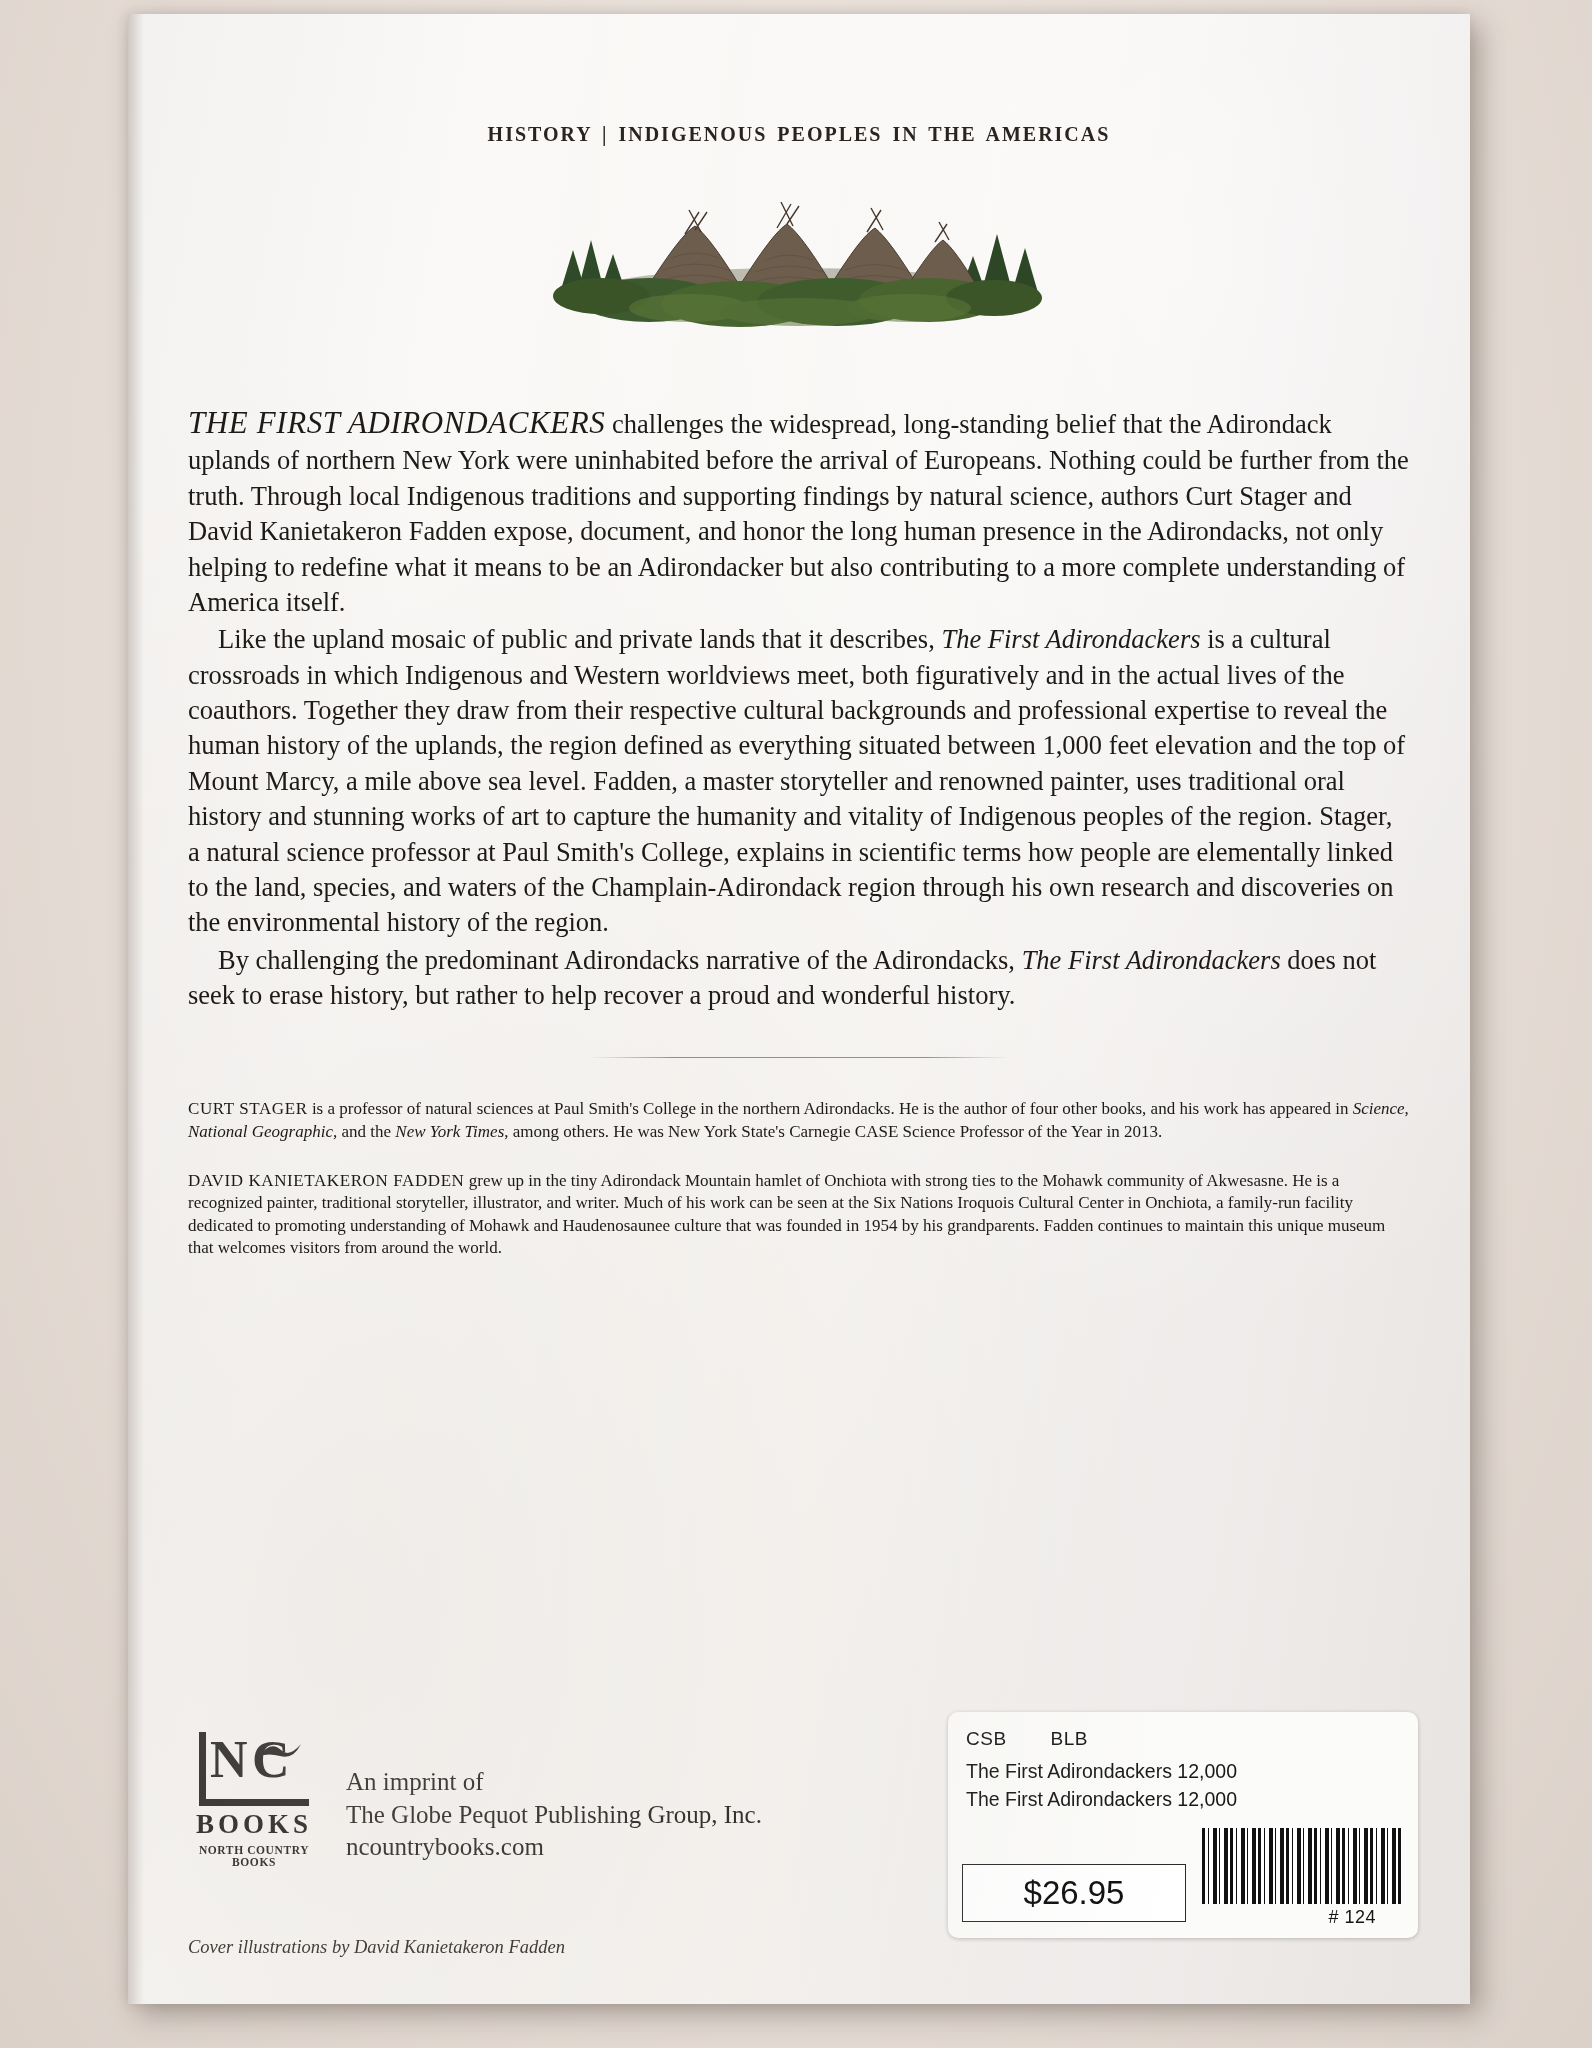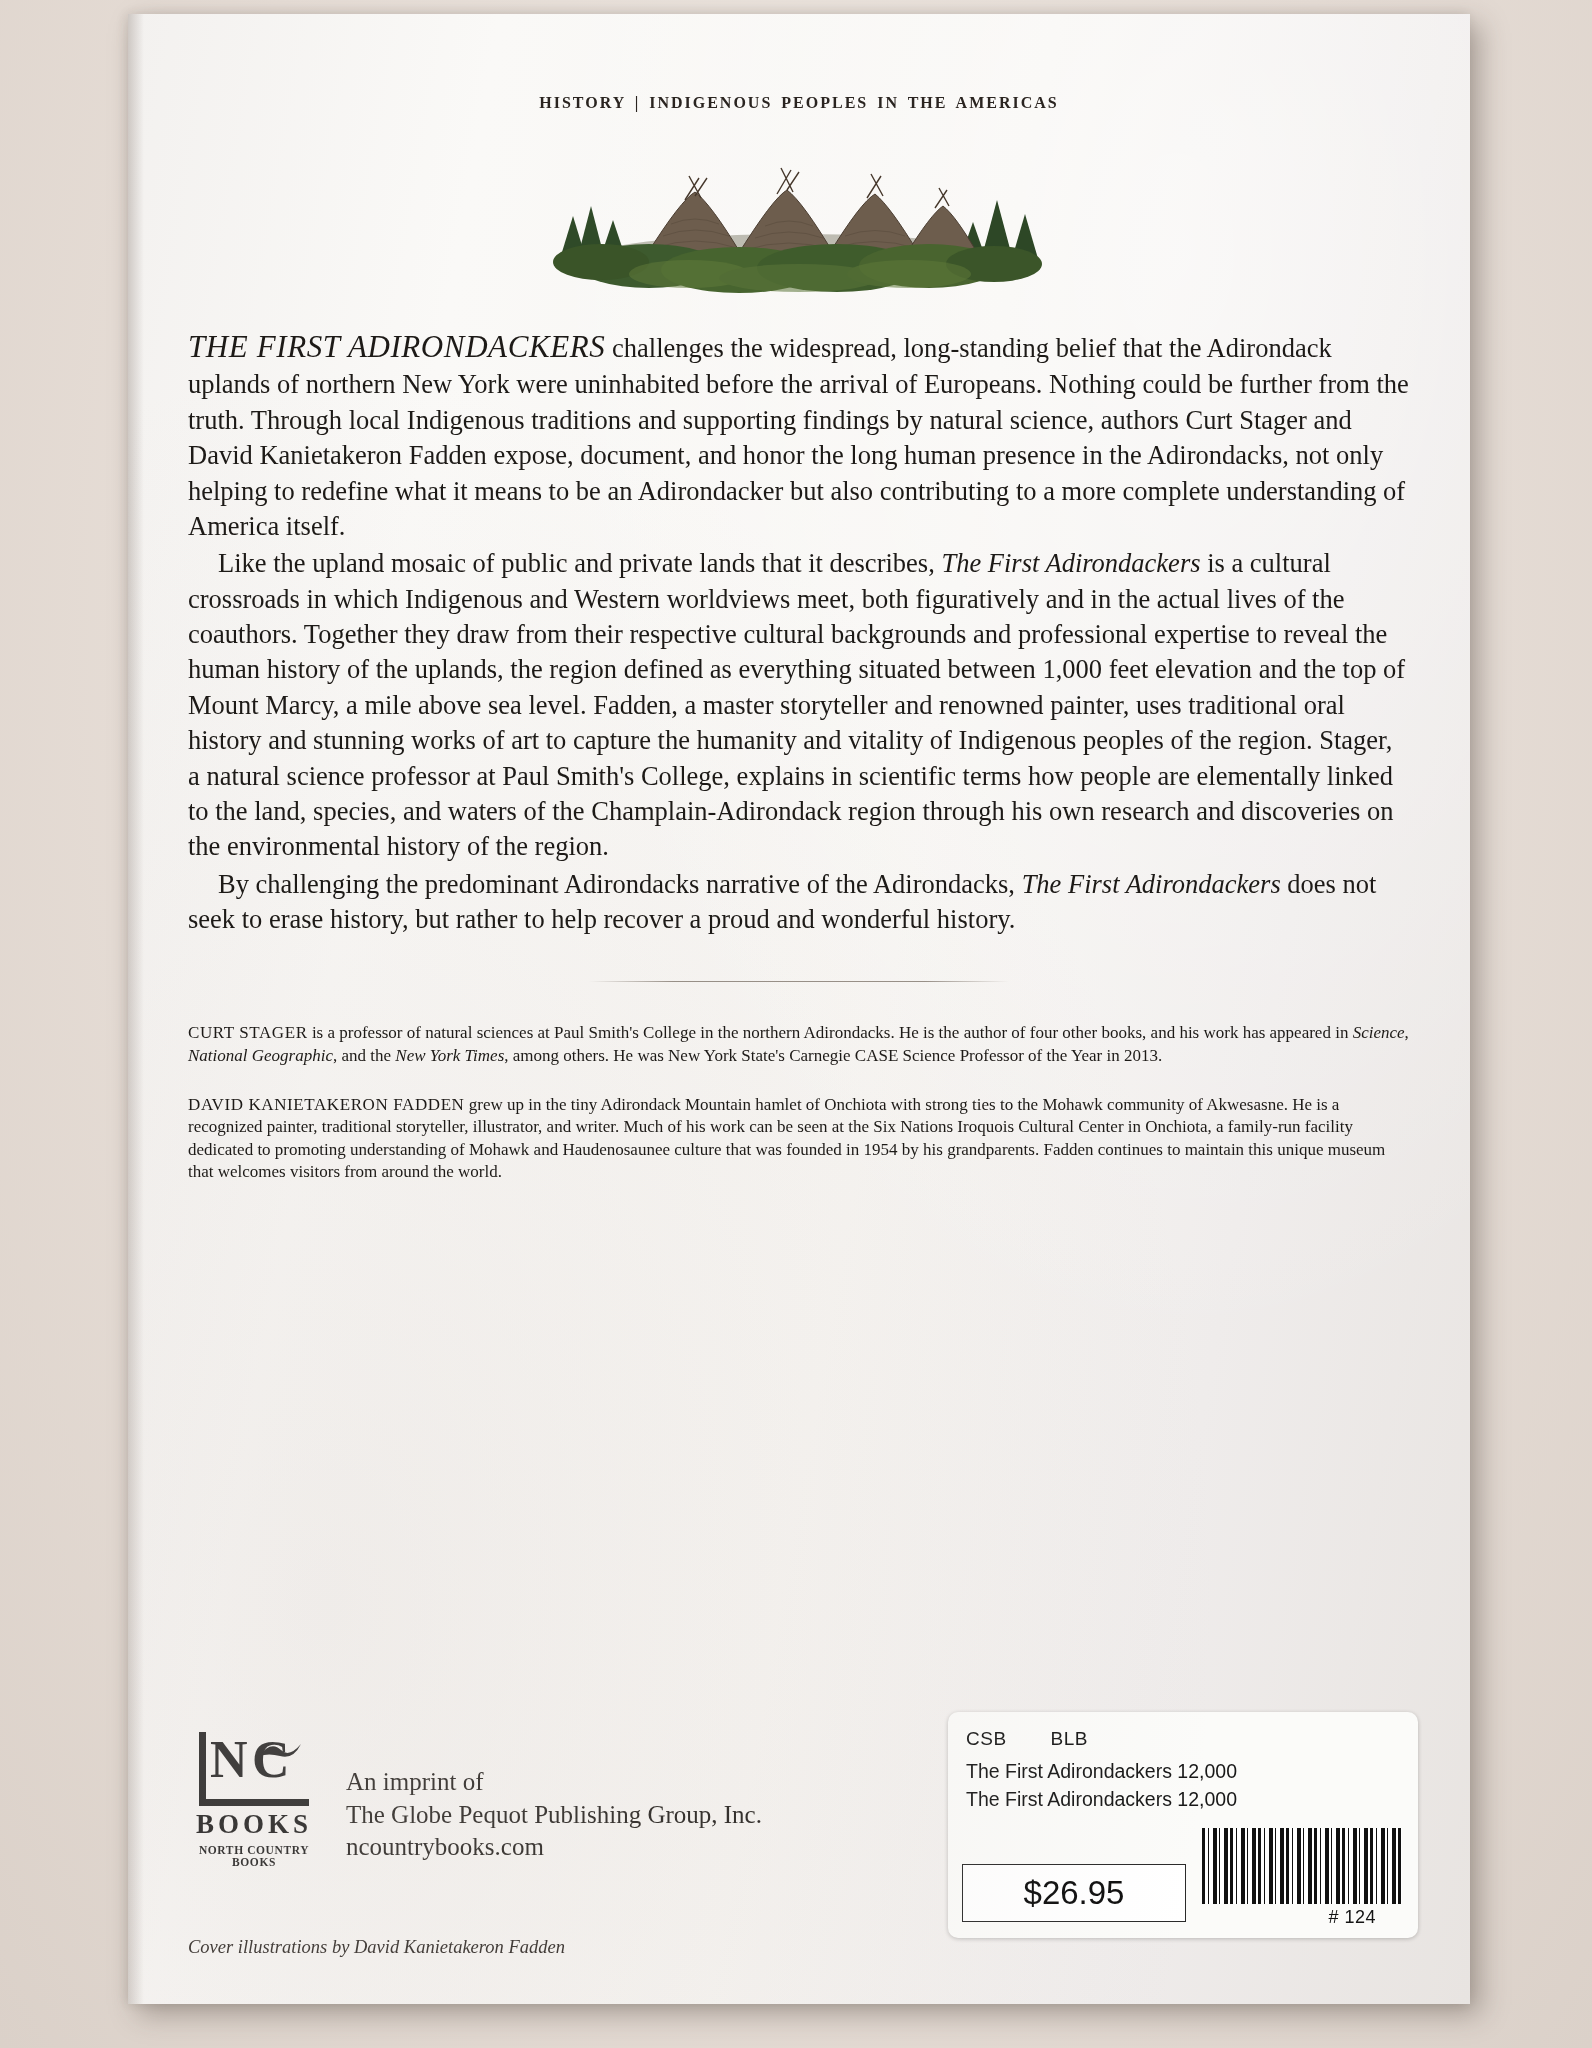--- a/index.html
+++ b/index.html
@@ -58,23 +58,23 @@
 
   .inner {
     position: relative;
     z-index: 3;
     padding: 0 60px;
   }
 
   
   #category-line {
     text-align: center;
-    margin-top: 80px;
+    margin-top: 109px;
     font-family: "Liberation Serif", serif;
-    font-size: 16px;
+    font-size: 20px;
     letter-spacing: 2.0px;
     font-weight: 700;
     color: #2a2420;
     word-spacing: 3px;
   }
 
   
   #illustration-wrap {
     margin-top: 36px;
     height: 150px;
@@ -82,21 +82,21 @@
     justify-content: center;
     align-items: flex-end;
   }
   #illustration {
     width: 540px;
     height: 150px;
   }
 
   
   #blurb {
-    margin-top: 28px;
+    margin-top: 70px;
     font-size: 26.5px;
     line-height: 1.335;
     text-align: left;
     color: #1d1a17;
   }
   #blurb p { margin: 0; text-indent: 0; }
   #blurb p + p { text-indent: 30px; margin-top: 2px; }
   .lead-caps {
     font-style: italic;
     font-size: 31px;

